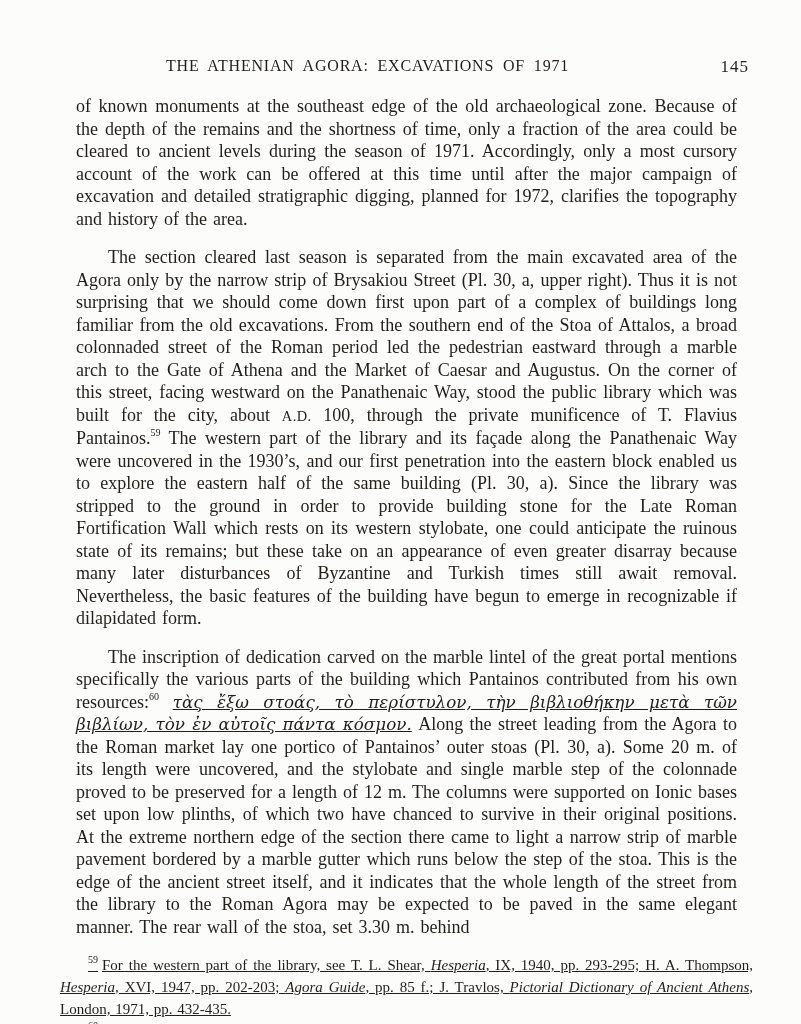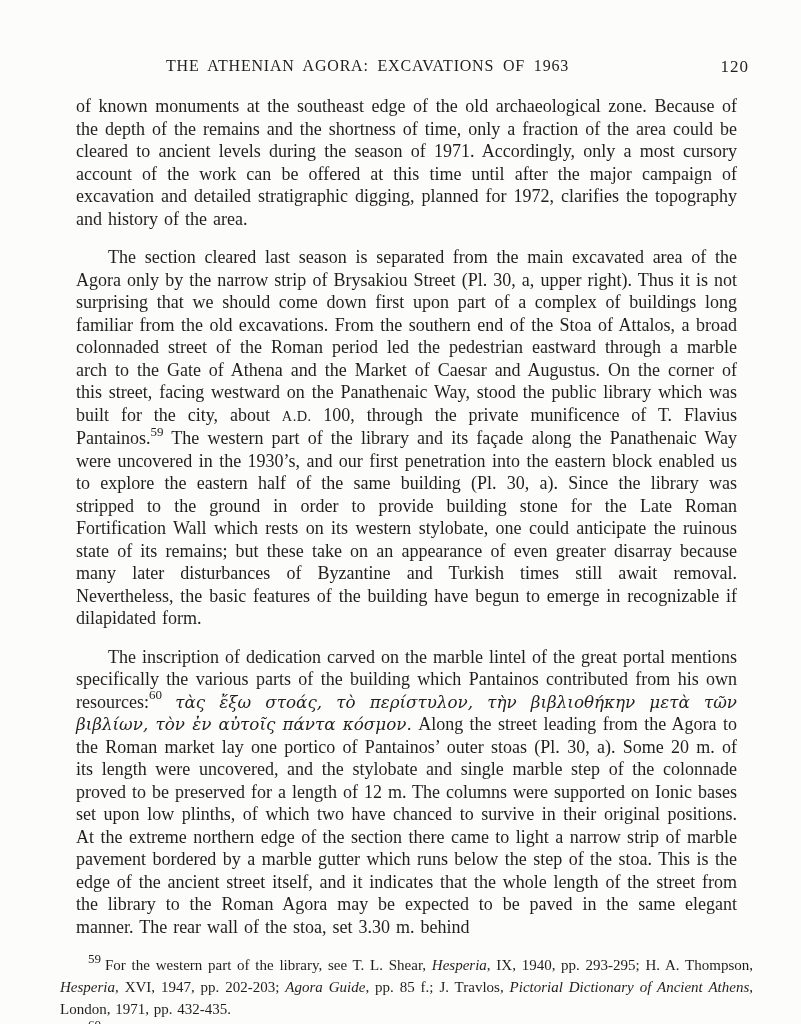--- a/index.html
+++ b/index.html
@@ -44,61 +44,63 @@
     margin: 16px;
     text-align: justify;
     font-size: 18px;
     line-height: 22.5px;
     word-spacing: 1.5px;
   }
   .body-text p.indent {
     text-indent: 32px;
   }
   sup.run-sup, sup.fn-marker {
-    font-size: 13px;
+    font-size: 10px;
     line-height: 0;
     position: relative;
     top: -0.1em;
     vertical-align: super;
   }
   sup.fn-marker {
     margin-right: 4px;
   }
   .run-sc {
     font-size: 0.8em;
     letter-spacing: 0.4px;
   }
   .run-italic {
     font-style: italic;
   }
   .run-greek {
     font-style: italic;
     font-family: "DejaVu Serif", serif;
     font-size: 0.93em;
+    text-decoration: underline;
   }
   .footnotes {
     margin-top: 16px;
   }
   .footnotes p {
     margin: 0;
     text-align: justify;
     font-size: 15px;
     line-height: 22px;
     word-spacing: 1px;
     text-indent: 28px;
+    text-decoration: underline;
   }
 </style>
 </head>
 <body>
 
 <div class="page">
 
   <div class="running-head">
-    <span class="rh-title">THE ATHENIAN AGORA: EXCAVATIONS OF 1963</span>
-    <span class="rh-number">120</span>
+    <span class="rh-title">THE ATHENIAN AGORA: EXCAVATIONS OF 1971</span>
+    <span class="rh-number">145</span>
   </div>
 
   <div class="body-text">
     <p class="para"><span>of known monuments at the southeast edge of the old archaeological zone. Because of the depth of the remains and the shortness of time, only a fraction of the area could be cleared to ancient levels during the season of 1971. Accordingly, only a most cursory account of the work can be offered at this time until after the major campaign of excavation and detailed stratigraphic digging, planned for 1972, clarifies the topography and history of the area.</span></p>
     <p class="para indent"><span>The section cleared last season is separated from the main excavated area of the Agora only by the narrow strip of Brysakiou Street (Pl. 30, a, upper right). Thus it is not surprising that we should come down first upon part of a complex of buildings long familiar from the old excavations. From the southern end of the Stoa of Attalos, a broad colonnaded street of the Roman period led the pedestrian eastward through a marble arch to the Gate of Athena and the Market of Caesar and Augustus. On the corner of this street, facing westward on the Panathenaic Way, stood the public library which was built for the city, about </span><span class="run-sc">A.D.</span><span> 100, through the private munificence of T. Flavius Pantainos.</span><sup class="run-sup">59</sup><span> The western part of the library and its façade along the Panathenaic Way were uncovered in the 1930’s, and our first penetration into the eastern block enabled us to explore the eastern half of the same building (Pl. 30, a). Since the library was stripped to the ground in order to provide building stone for the Late Roman Fortification Wall which rests on its western stylobate, one could anticipate the ruinous state of its remains; but these take on an appearance of even greater disarray because many later disturbances of Byzantine and Turkish times still await removal. Nevertheless, the basic features of the building have begun to emerge in recognizable if dilapidated form.</span></p>
     <p class="para indent"><span>The inscription of dedication carved on the marble lintel of the great portal mentions specifically the various parts of the building which Pantainos contributed from his own resources:</span><sup class="run-sup">60</sup><span> </span><span class="run-greek">τὰς ἔξω στοάς, τὸ περίστυλον, τὴν βιβλιοθήκην μετὰ τῶν βιβλίων, τὸν ἐν αὐτοῖς πάντα κόσμον.</span><span> Along the street leading from the Agora to the Roman market lay one portico of Pantainos’ outer stoas (Pl. 30, a). Some 20 m. of its length were uncovered, and the stylobate and single marble step of the colonnade proved to be preserved for a length of 12 m. The columns were supported on Ionic bases set upon low plinths, of which two have chanced to survive in their original positions. At the extreme northern edge of the section there came to light a narrow strip of marble pavement bordered by a marble gutter which runs below the step of the stoa. This is the edge of the ancient street itself, and it indicates that the whole length of the street from the library to the Roman Agora may be expected to be paved in the same elegant manner. The rear wall of the stoa, set 3.30 m. behind</span></p>
   </div>
 
   <div class="footnotes">
     <p><sup class="fn-marker">59</sup><span><span>For the western part of the library, see T. L. Shear, </span><span class="run-italic">Hesperia</span><span>, IX, 1940, pp. 293-295; H. A. Thompson, </span><span class="run-italic">Hesperia</span><span>, XVI, 1947, pp. 202-203; </span><span class="run-italic">Agora Guide</span><span>, pp. 85 f.; J. Travlos, </span><span class="run-italic">Pictorial Dictionary of Ancient Athens</span><span>, London, 1971, pp. 432-435.</span></span></p>

